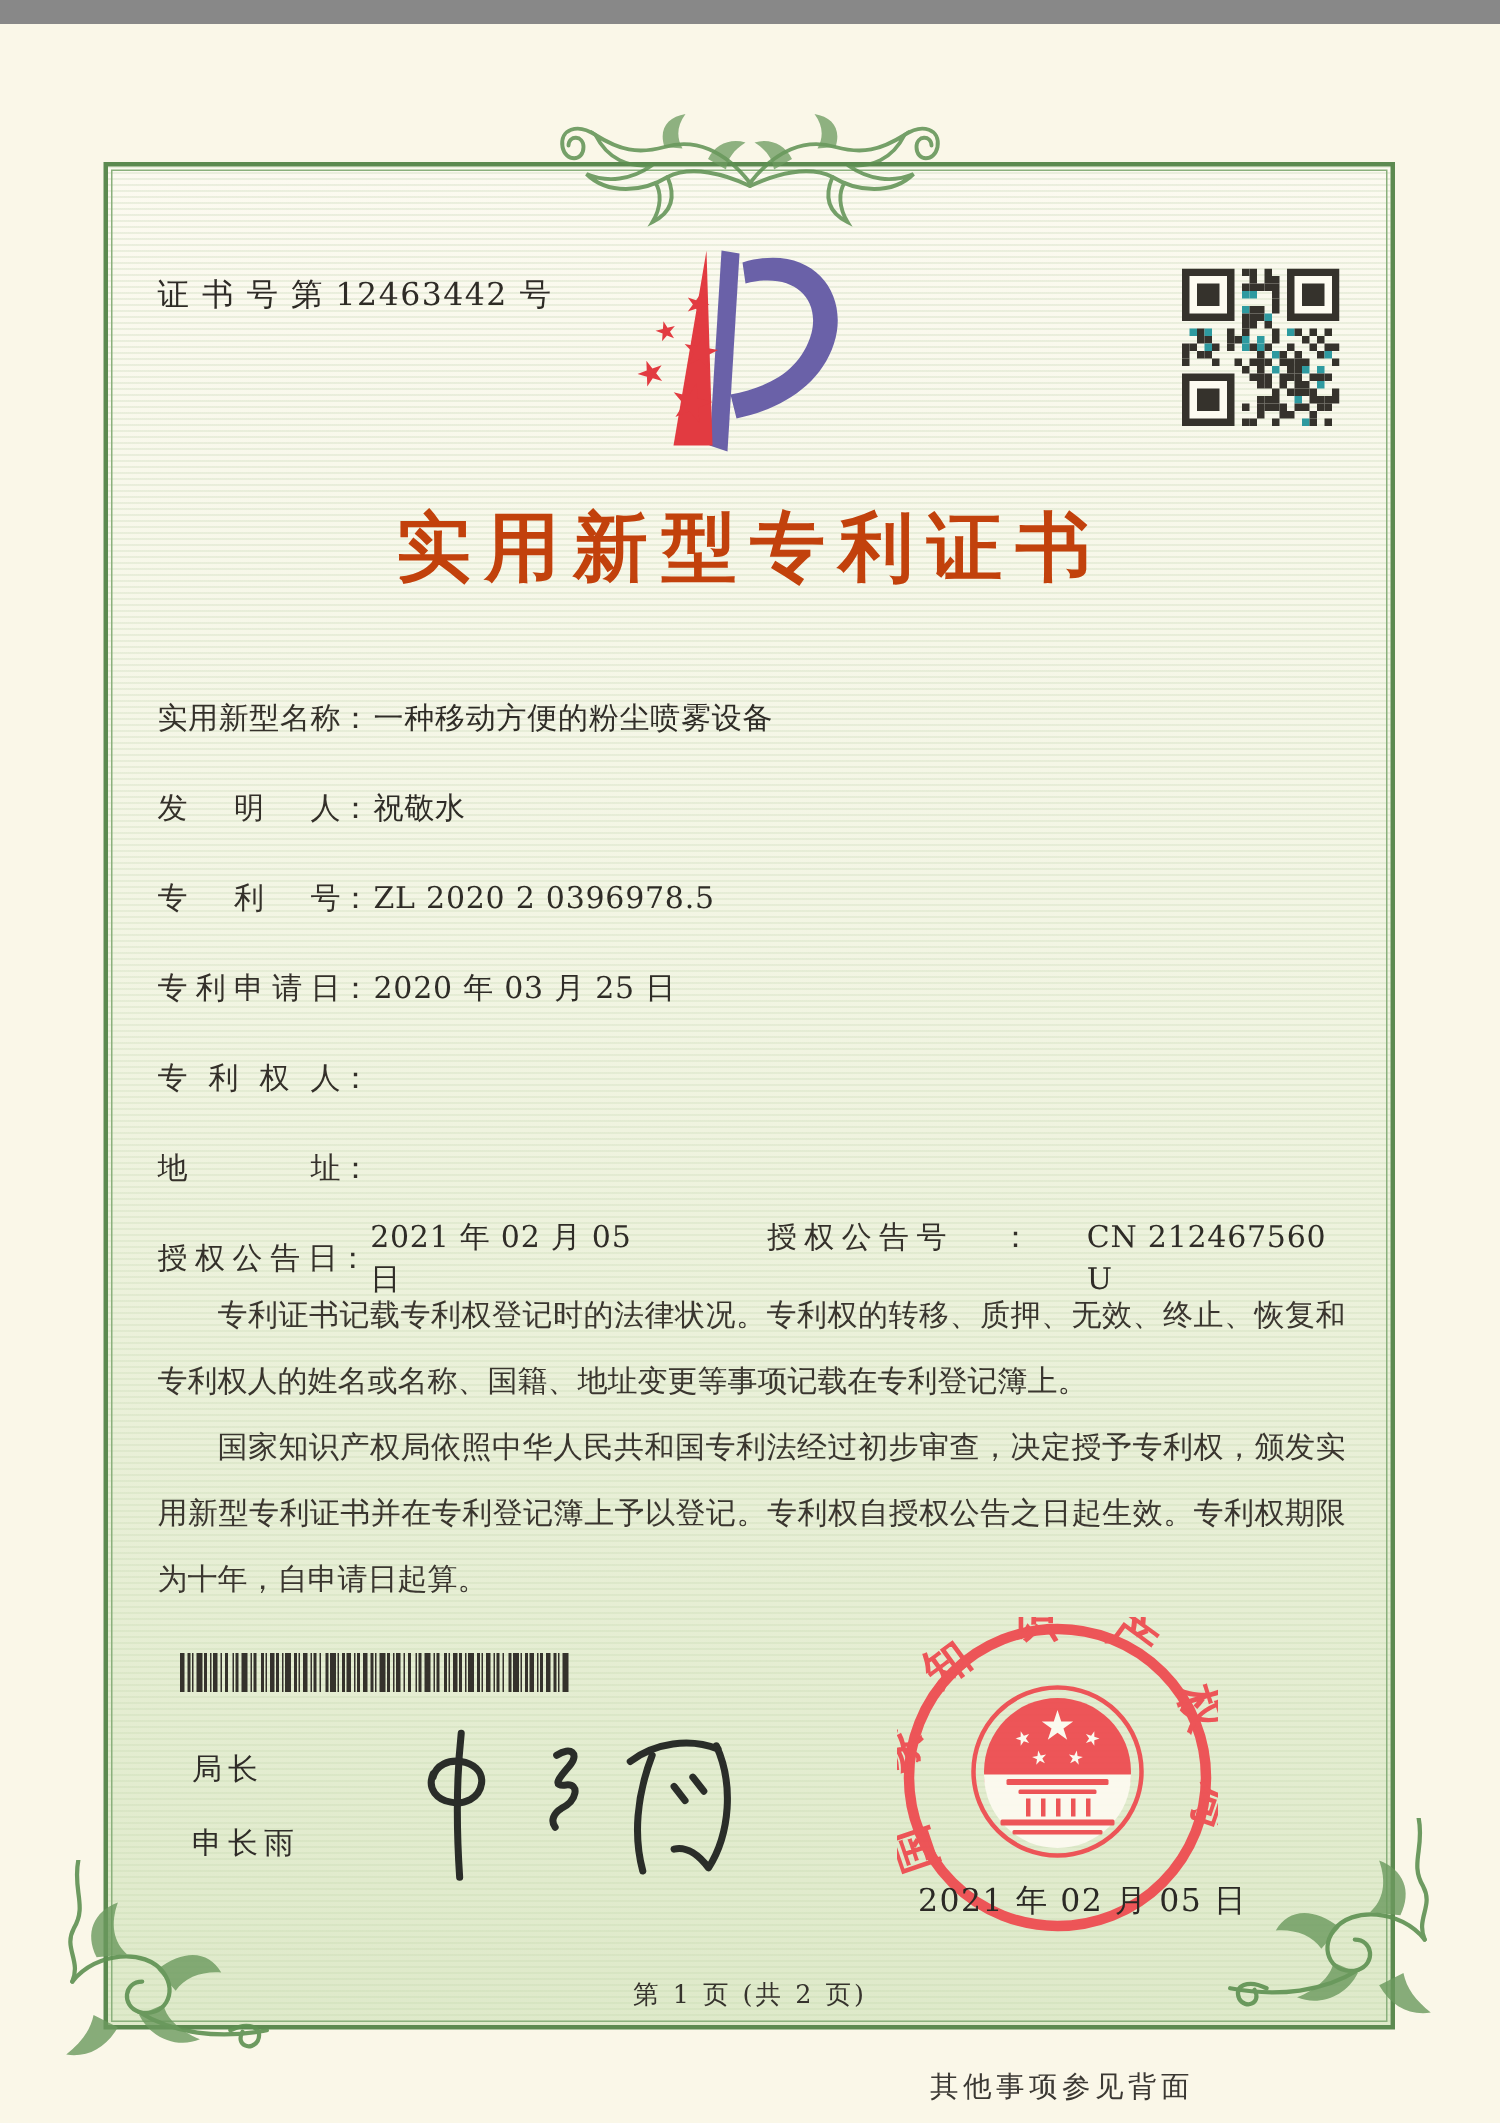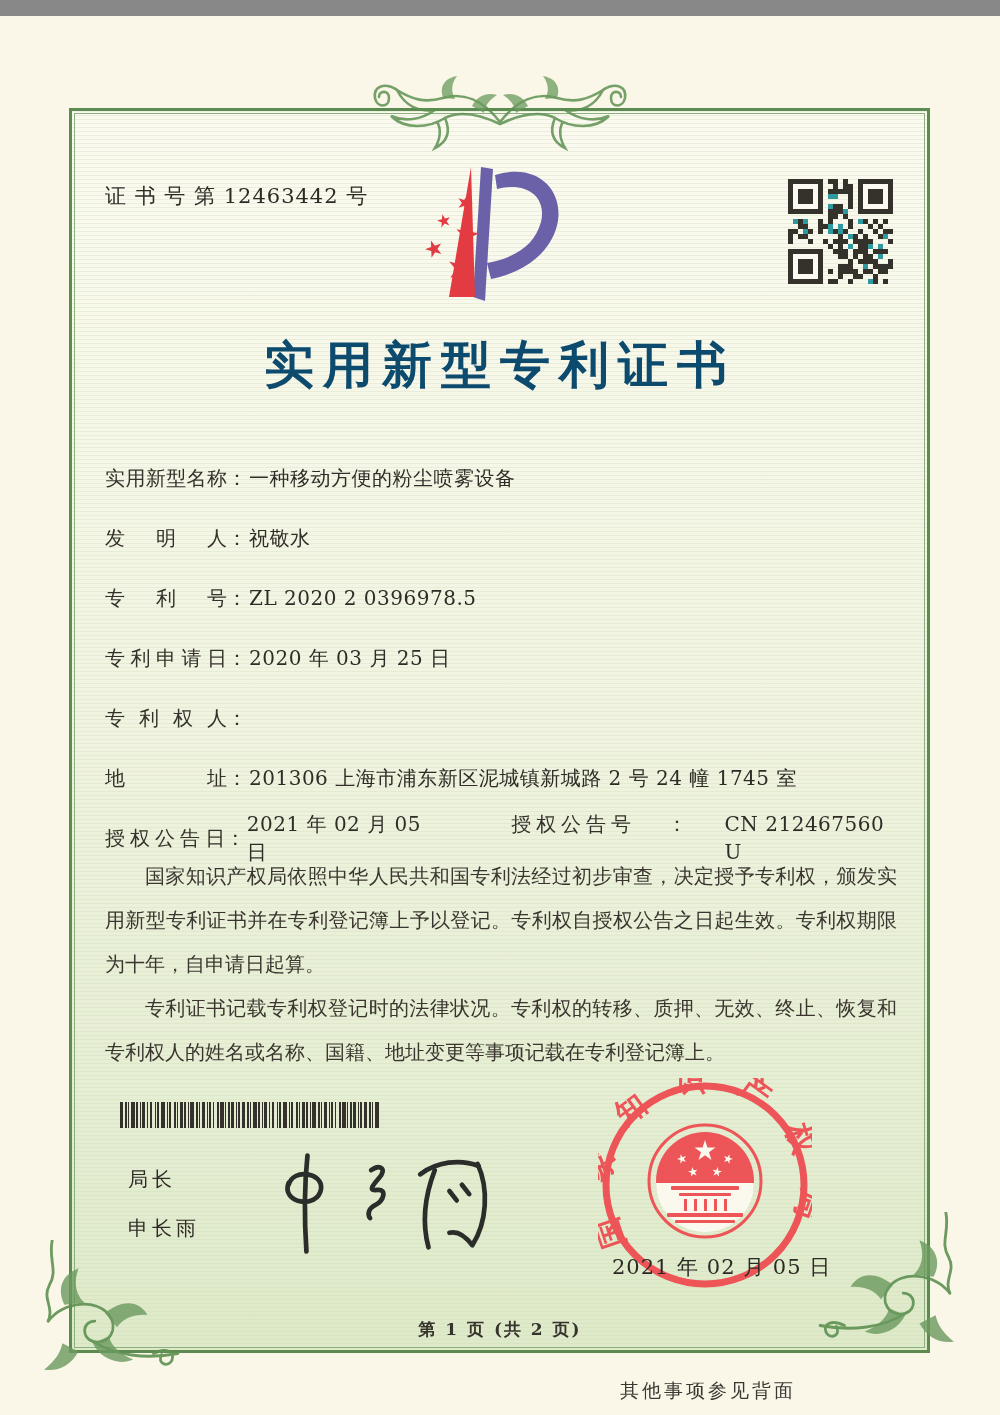--- a/index.html
+++ b/index.html
@@ -30,21 +30,21 @@
   .frame-inner{
     position:absolute;inset:2px;border:1px solid var(--border-green-light);
   }
   .cert-no{
     position:absolute;left:105px;top:166px;font-size:21px;letter-spacing:1px;color:#2e2b26;
   }
   .logo{position:absolute;left:415px;top:143px;width:170px;height:152px;}
   .qr{position:absolute;left:788px;top:163px;width:105px;height:105px;}
   .title{
     position:absolute;left:0;top:316px;width:1000px;text-align:center;
-    font-size:50px;font-weight:600;letter-spacing:9px;color:#0c4a6e;
+    font-size:50px;font-weight:600;letter-spacing:9px;color:#c2410c;
   }
   .fields{position:absolute;left:105px;top:432px;width:800px;font-size:20px;}
   .frow{height:60px;display:flex;align-items:center;line-height:28px;}
   .flabel{
     display:inline-block;width:122px;text-align:justify;text-align-last:justify;
     -moz-text-align-last:justify;color:#34302a;
   }
   .fcolon{display:inline-block;width:22px;color:#34302a;}
   .fvalue{color:#2f2c27;letter-spacing:0.5px;}
   .pair2{margin-left:66px;display:flex;gap:36px;}
@@ -55,21 +55,21 @@
   .bodytext p{margin:0;text-indent:2em;}
   .barcode{position:absolute;left:120px;top:1086px;width:260px;height:26px;}
   .director{position:absolute;left:128px;top:1150px;font-family:"Liberation Sans","DejaVu Sans",sans-serif;
     font-size:20px;color:#2f2c28;letter-spacing:4px;}
   .director div{margin-bottom:22px;}
   .signature{position:absolute;left:272px;top:1126px;width:240px;height:122px;}
   .seal{position:absolute;left:598px;top:1062px;width:214px;height:214px;opacity:0.93;}
   .seal-date{
     position:absolute;left:612px;top:1237px;font-size:21px;color:#2b2925;letter-spacing:1px;z-index:5;
   }
-  .pageno{position:absolute;left:0;top:1302px;width:1000px;text-align:center;font-size:17px;color:#36332d;letter-spacing:2px;font-weight:bold;}
+  .pageno{position:absolute;left:0;top:1302px;width:1000px;text-align:center;font-size:17px;color:#36332d;letter-spacing:2px;}
   .backnote{position:absolute;left:0;top:1362px;width:796px;text-align:right;font-size:19px;color:#3b3833;letter-spacing:3px;}
   .orn-top{position:absolute;left:355px;top:56px;width:290px;height:88px;}
   .flo-left{position:absolute;left:34px;top:1224px;width:152px;height:152px;}
   .flo-right{position:absolute;left:812px;top:1196px;width:152px;height:152px;transform:scaleX(-1);}
   svg{display:block;}
 </style>
 </head>
 <body>
 
 <div class="page">
@@ -283,37 +283,36 @@
         <span class="fcolon">：</span>
         <span class="fvalue">2020 年 03 月 25 日</span>
     </div>
     <div class="frow">
       <span class="flabel">专利权人</span>
         <span class="fcolon">：</span>
     </div>
     <div class="frow">
       <span class="flabel">地址</span>
         <span class="fcolon">：</span>
-        <span class="fvalue">201306 上海市浦东新区泥城镇新城路 2 号 24 幢 1745 室</span>
     </div>
     <div class="frow">
       <span class="flabel">授权公告日</span>
         <span class="fcolon">：</span>
         <span class="fvalue">2021 年 02 月 05 日</span>
       <span class="pair2">
         <span class="flabel">授权公告号</span>
           <span class="fcolon">：</span>
           <span class="fvalue">CN 212467560 U</span>
       </span>
     </div>
   </div>
 
   <div class="bodytext">
+    <p>专利证书记载专利权登记时的法律状况。专利权的转移、质押、无效、终止、恢复和专利权人的姓名或名称、国籍、地址变更等事项记载在专利登记簿上。</p>
     <p>国家知识产权局依照中华人民共和国专利法经过初步审查，决定授予专利权，颁发实用新型专利证书并在专利登记簿上予以登记。专利权自授权公告之日起生效。专利权期限为十年，自申请日起算。</p>
-    <p>专利证书记载专利权登记时的法律状况。专利权的转移、质押、无效、终止、恢复和专利权人的姓名或名称、国籍、地址变更等事项记载在专利登记簿上。</p>
   </div>
 
   <svg class="barcode" viewBox="0 0 260 26" preserveAspectRatio="none">
     <line x1="0" y1="13" x2="260" y2="13" stroke="#35322c" stroke-width="26" stroke-dasharray="3 2 2 1 1 2 4 1 2 2 1 1 3 2 1 2 2 3 1 1 2 2 4 2 1 1 2 3 2 1 1 2 3 1 2 2 1 1 4 2 2 1 1 2 3 2 1 1 2 2 1 3 2 1 4 1 1 2 2 1 3 2 1 1 2 2"></line>
   </svg>
 
   <div class="director">
     <div>局长</div>
     <div>申长雨</div>
   </div>

